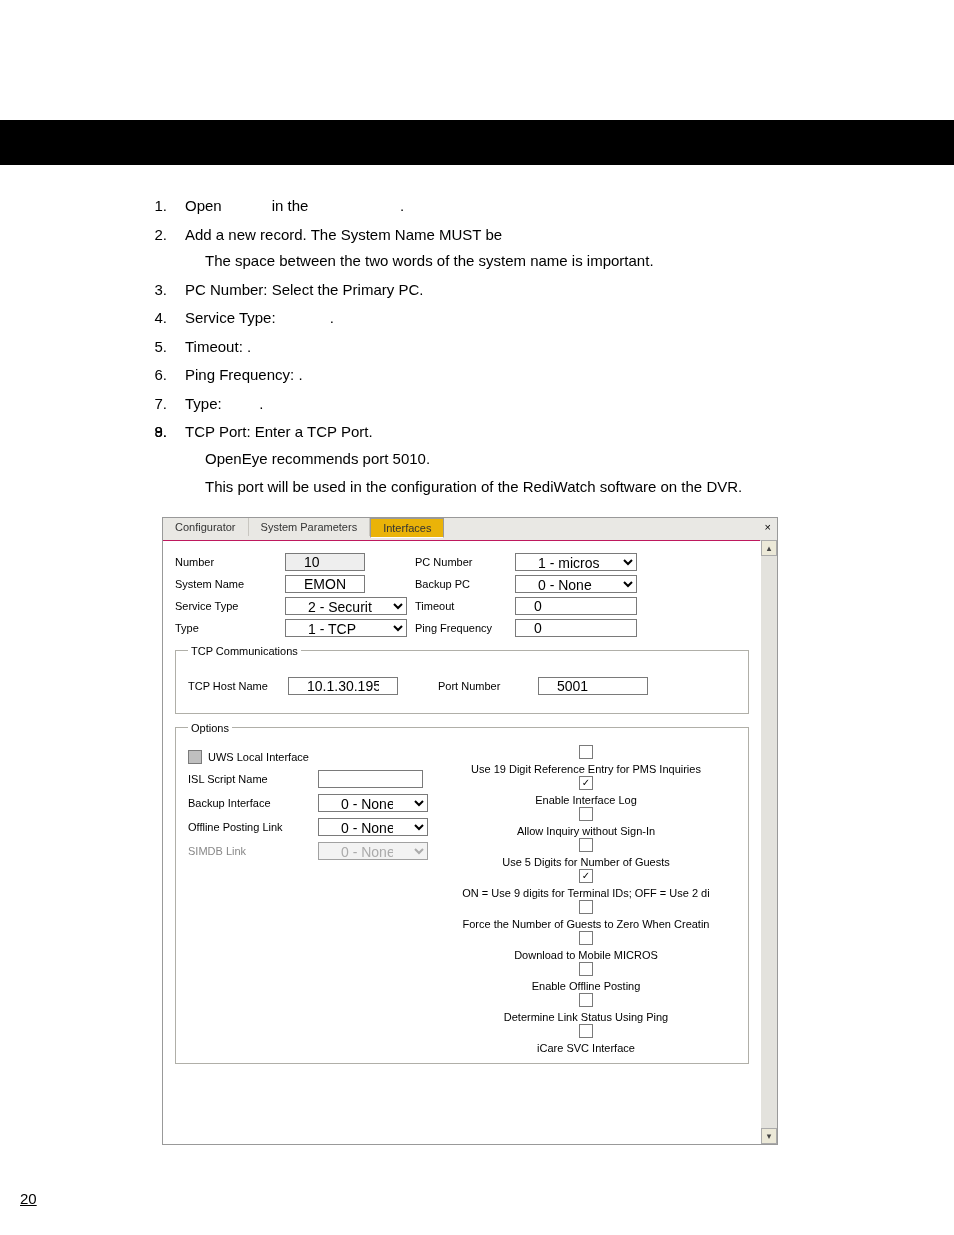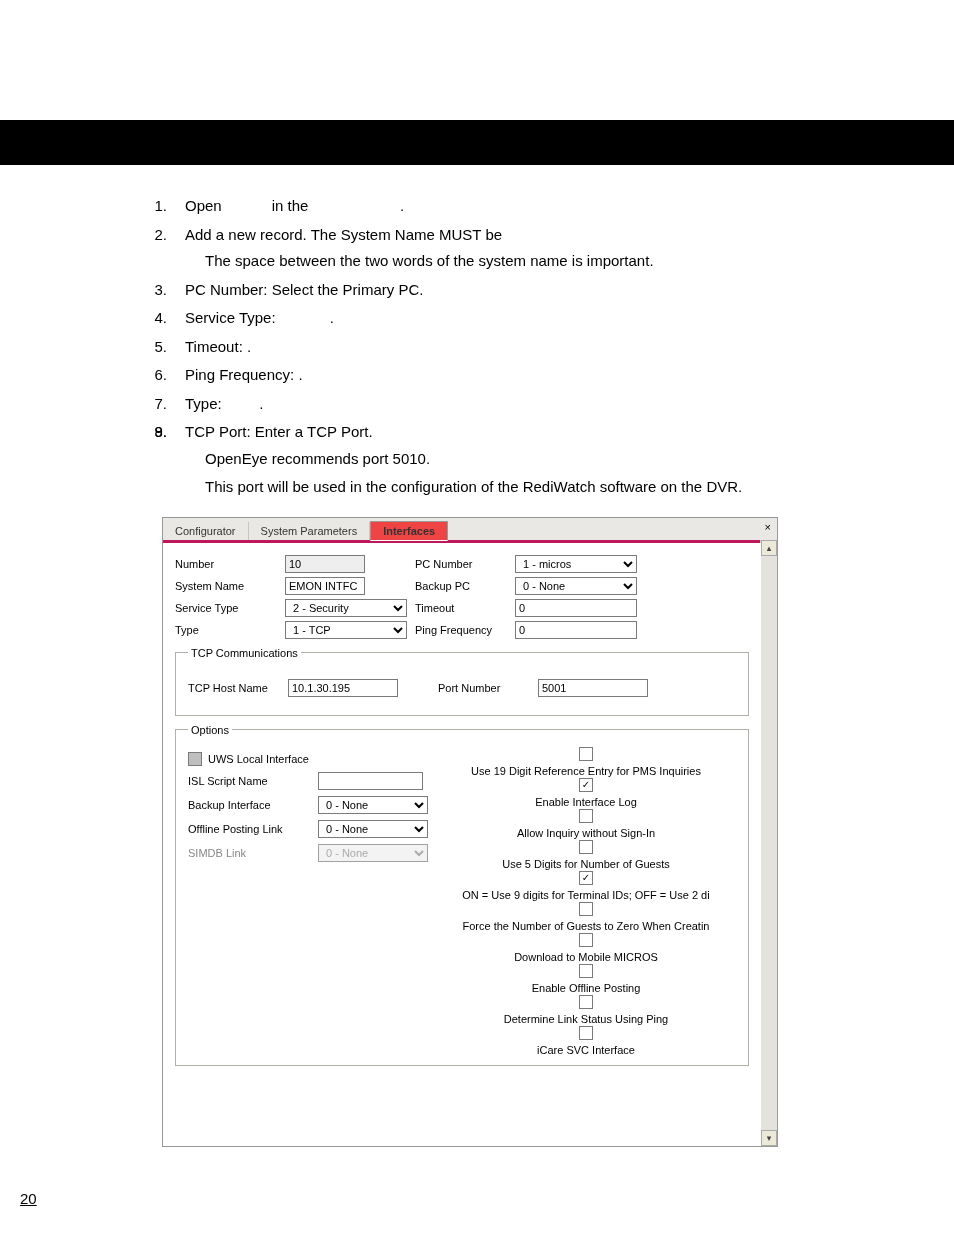--- a/index.html
+++ b/index.html
@@ -53,34 +53,34 @@
     border: 1px solid #999;
     box-sizing: border-box;
     font-family: "Tahoma", Arial, sans-serif;
     font-size: 11px;
     color: #000;
     background: #e9e8e4;
     position: relative;
   }
   .tabbar {
     display: flex;
-    align-items: flex-end;
+    align-items: flex-start;
     height: 22px;
     background: #e9e8e4;
-    border-bottom: 3px solid #be185d;
+    border-bottom: 1px solid #be185d;
     position: relative;
   }
   .tab {
     padding: 3px 12px 3px 12px;
     border-right: 1px solid #c8c6c0;
     color: #333;
   }
   .tab.sel {
-    background: #ef4444;
-    font-weight: bold;
+    background: #eab308;
+    font-weight: normal;
     border: 1px solid #999;
     border-bottom: 1px solid #fff;
     margin-bottom: -1px;
   }
   .closebtn {
     position: absolute;
     right: 6px;
     top: 3px;
     font-family: sans-serif;
   }
@@ -93,26 +93,26 @@
     display: flex;
     align-items: center;
     margin: 4px 0;
   }
   .col1 { width: 110px; }
   .col2 { width: 130px; }
   .col3 { width: 100px; }
   .col4 { width: 120px; }
   input.txt, select.sel {
     font-family: inherit;
-    font-size: 11px;
+    font-size: 14px;
     height: 18px;
     box-sizing: border-box;
     border: 1px solid #7a7a7a;
     background: #fff;
-    padding: 0 3px;
+    padding: 0 18px;
   }
   input.txt.ro { background: #eee; }
   select.sel { width: 122px; }
   input.txt.sm { width: 80px; }
   input.txt.md { width: 122px; }
   input.txt.lg { width: 110px; }
   .scrollbar {
     position: absolute;
     right: 0;
     top: 22px;

